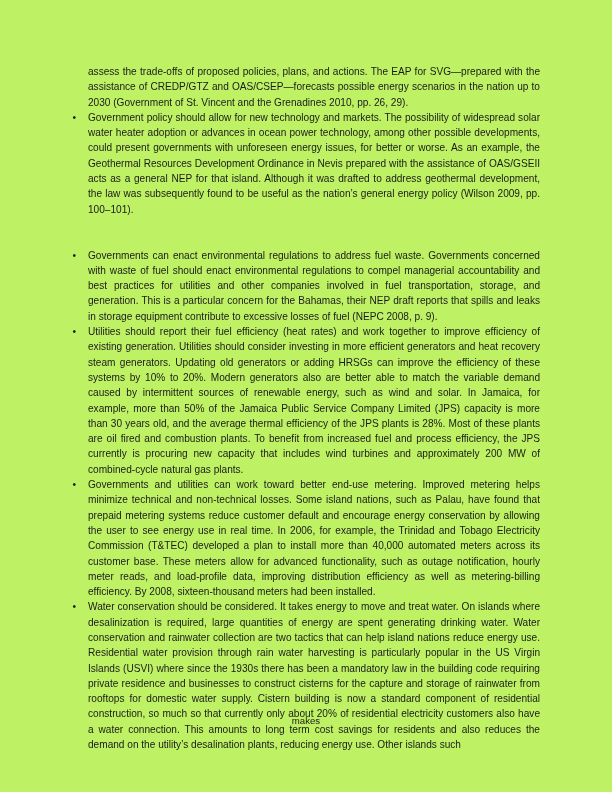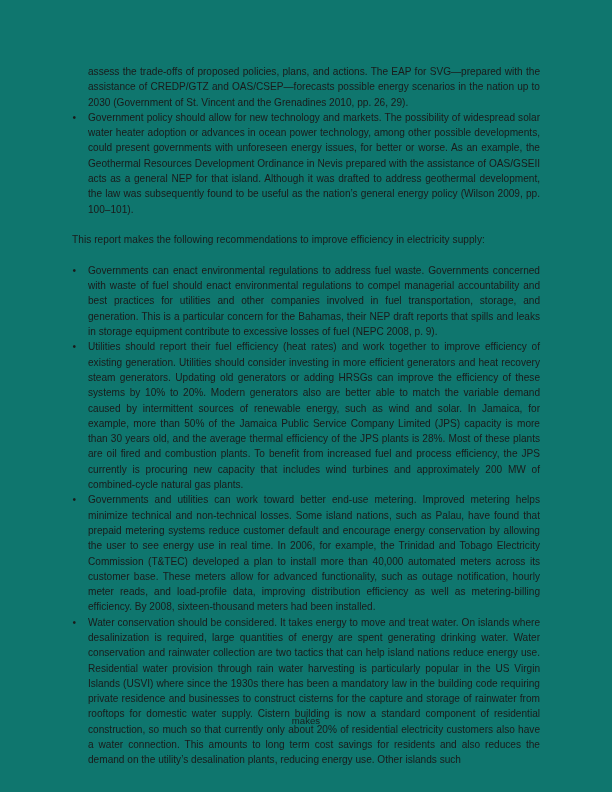--- a/index.html
+++ b/index.html
@@ -16,21 +16,21 @@
     color: #000000;
     overflow: hidden;
   }
 
   .page {
     position: absolute;
     left: 0;
     top: 0;
     width: 612px;
     height: 792px;
-    background: #0f766e;
+    background: #bef264;
   }
 
   .content {
     position: absolute;
     left: 72px;
     top: 64px;
     width: 468px;
   }
 
   
@@ -110,21 +110,20 @@
 
       <div class="bullet-item">
         <span class="bullet-glyph">•</span>
         <span>Government policy should allow for new technology and markets. The possibility of widespread solar water heater adoption or advances in ocean power technology, among other possible developments, could present governments with unforeseen energy issues, for better or worse. As an example, the Geothermal Resources Development Ordinance in Nevis prepared with the assistance of OAS/GSEII acts as a general NEP for that island. Although it was drafted to address geothermal development, the law was subsequently found to be useful as the nation’s general energy policy (Wilson 2009, pp. 100–101).</span>
       </div>
 
     </div>
 
     <div class="spacer-line"></div>
 
-    <div class="para">This report makes the following recommendations to improve efficiency in electricity supply:</div>
 
     <div class="spacer-line"></div>
 
     <div class="bullet-list">
 
       <div class="bullet-item">
         <span class="bullet-glyph">•</span>
         <span>Governments can enact environmental regulations to address fuel waste. Governments concerned with waste of fuel should enact environmental regulations to compel managerial accountability and best practices for utilities and other companies involved in fuel transportation, storage, and generation. This is a particular concern for the Bahamas, their NEP draft reports that spills and leaks in storage equipment contribute to excessive losses of fuel (NEPC 2008, p. 9).</span>
       </div>
 

